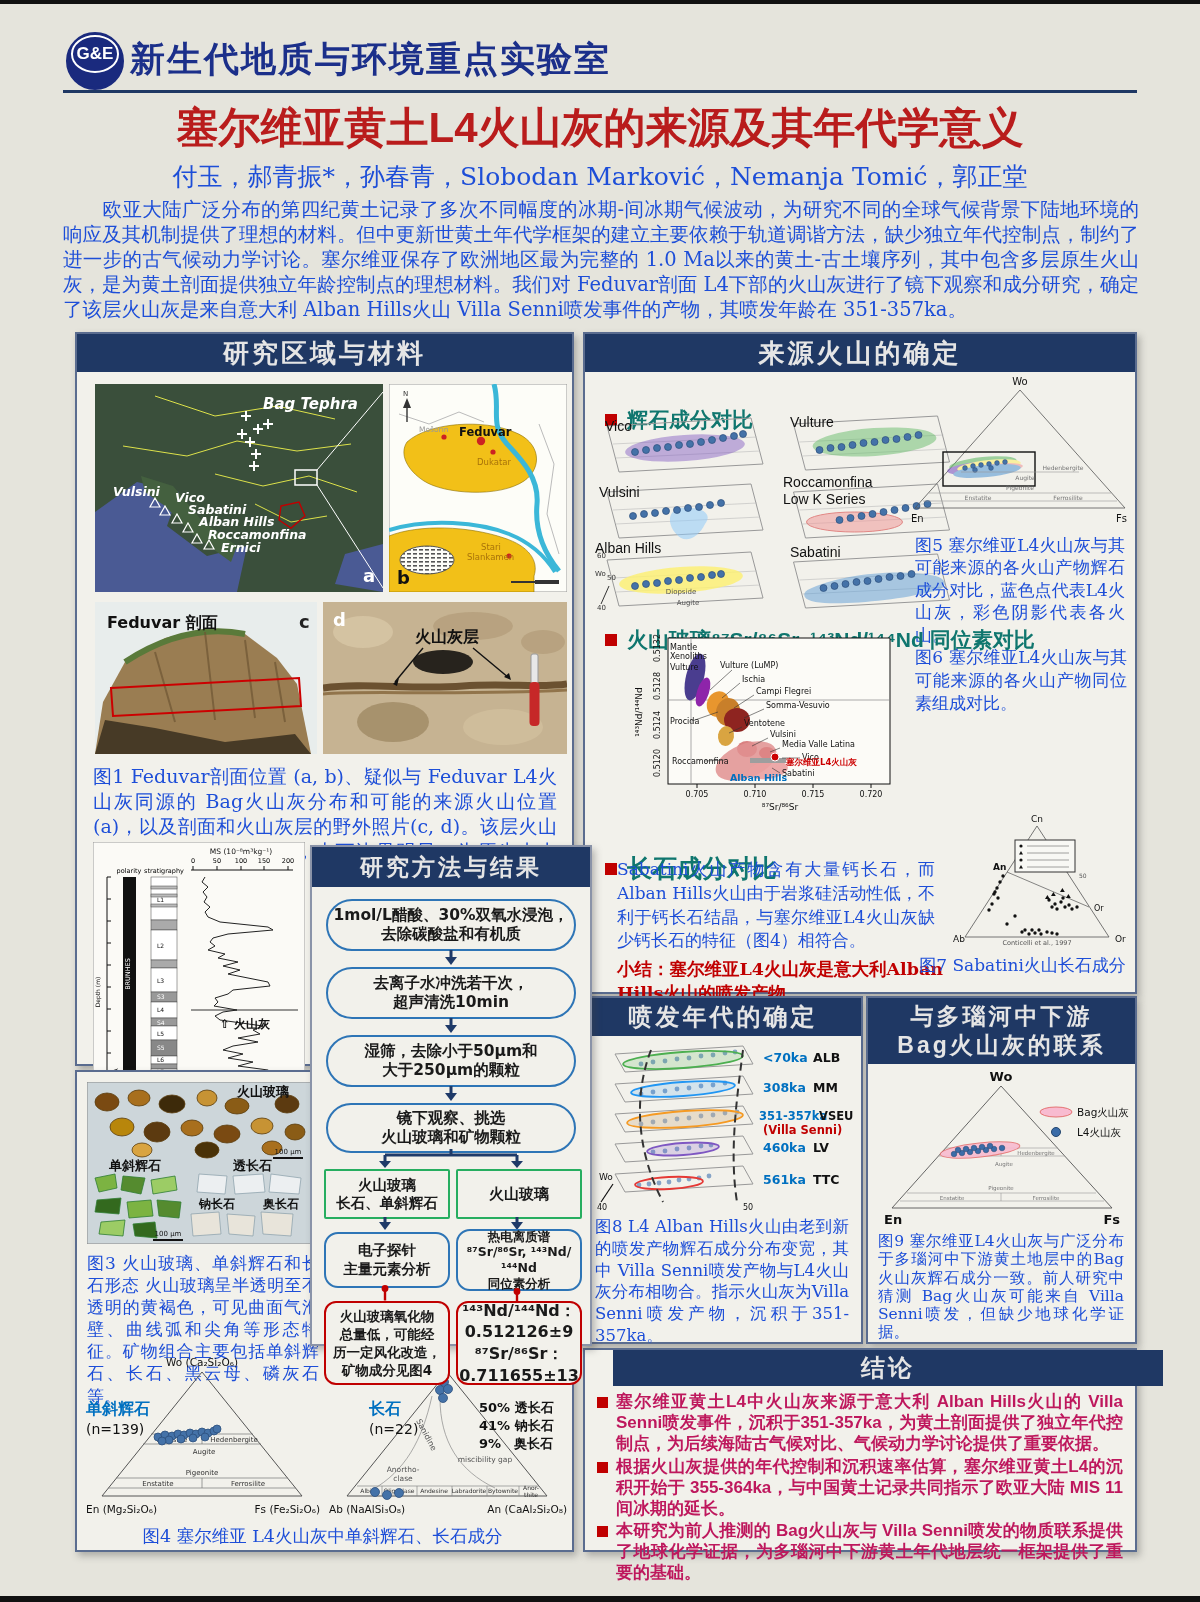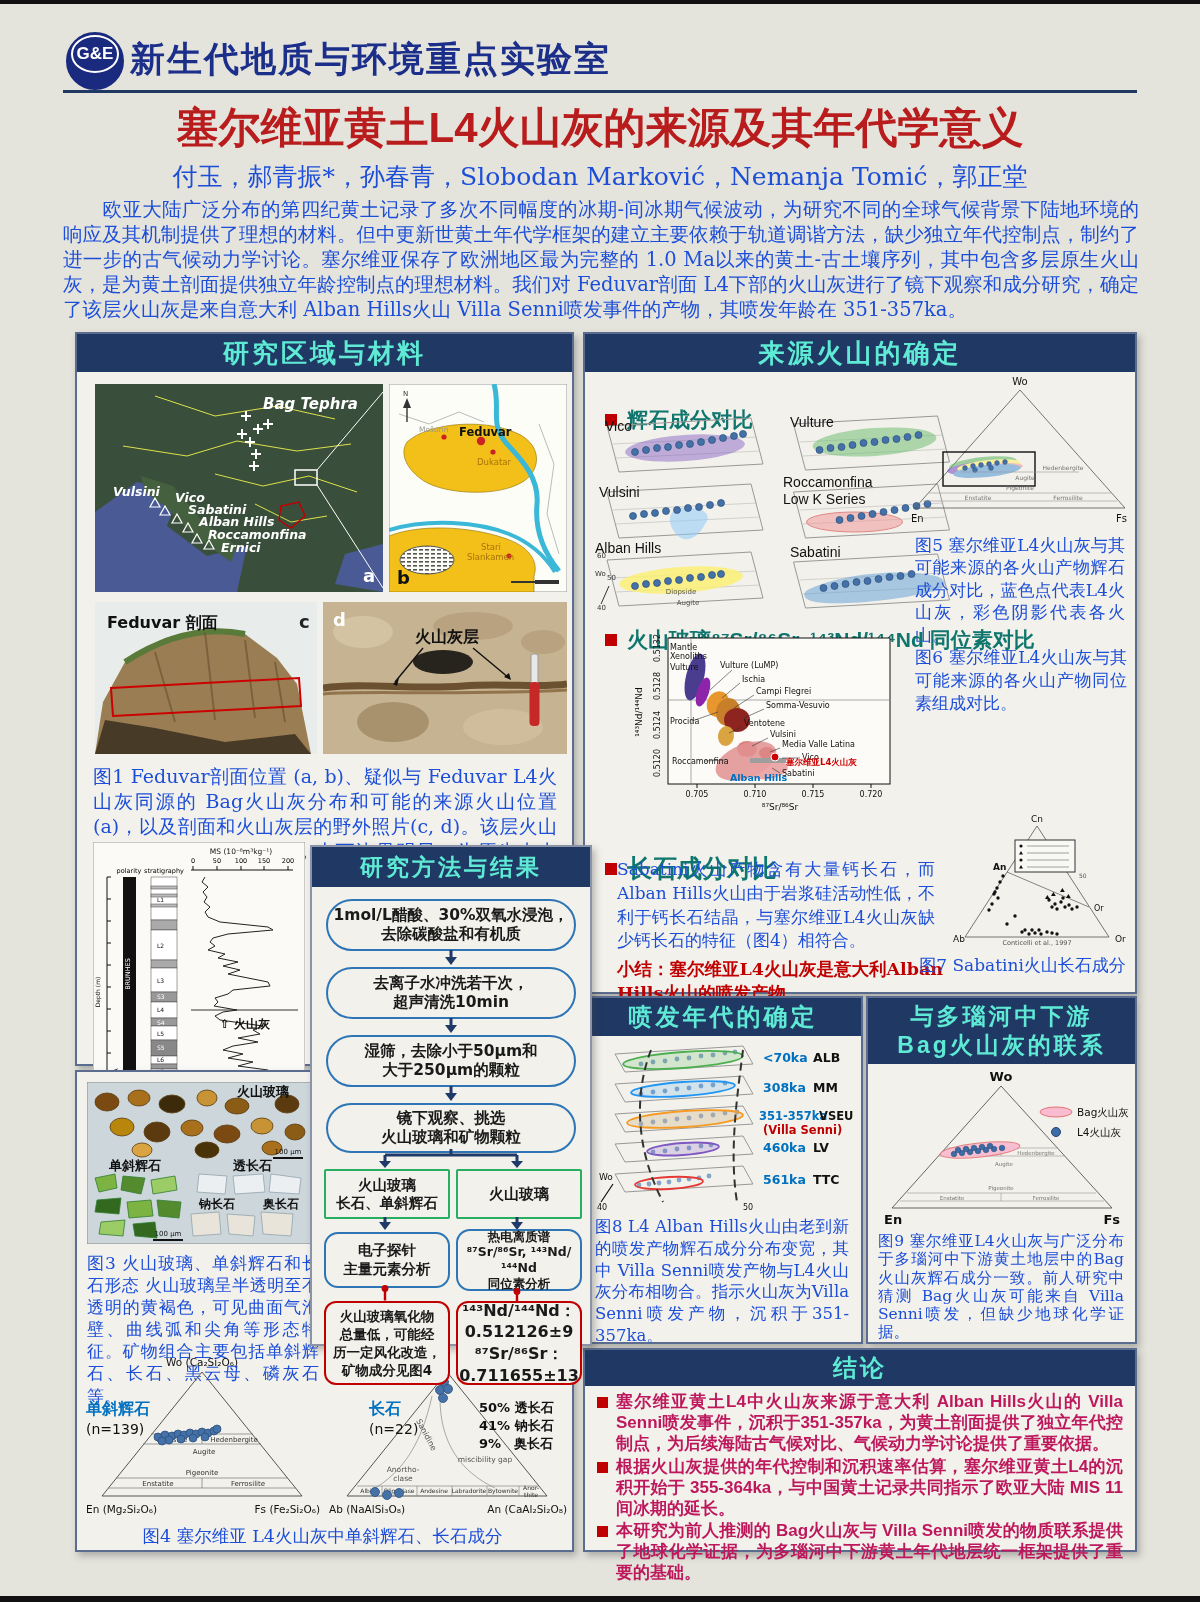--- a/index.html
+++ b/index.html
@@ -1,20 +1,20 @@
 <!DOCTYPE html>
 <html><head>
 <meta charset="utf-8">
 <style>
   html,body{margin:0;padding:0;}
   body{width:1200px;height:1602px;position:relative;background:#e5e4dc;overflow:hidden;
        font-family:"Liberation Sans","DejaVu Sans",sans-serif;}
   .abs{position:absolute;}
   .panel{position:absolute;background:#f2f1eb;border:2px solid #5a6c8f;box-shadow:3px 4px 7px rgba(70,70,70,.35);}
-  .hbar{background:#1f3864;color:#5eead4;font-weight:bold;text-align:center;display:flex;
+  .hbar{background:#1f3864;color:#e5e5e5;font-weight:bold;text-align:center;display:flex;
         align-items:center;justify-content:center;letter-spacing:3px;width:100%;}
   .cap{font-family:"DejaVu Serif","Liberation Serif",serif;color:#1d4ed8;}
   .subttl{font-family:"Liberation Sans",sans-serif;font-weight:bold;color:#0f766e;display:flex;align-items:center;gap:10px;margin-top:24px;}
   .redsq{width:12px;height:12px;background:#c00000;flex:0 0 auto;}
   .fbox{position:absolute;border:2.5px solid #2e75b6;border-radius:26px;font-weight:bold;color:#1a1a1a;
         display:flex;align-items:center;justify-content:center;text-align:center;white-space:pre-line;
         background:#f2f1eb;font-family:"DejaVu Sans","Liberation Sans",sans-serif;}
   .gbox{border:2px solid #27ae60;border-radius:2px;}
   .bbox{border-radius:14px;}
   .rbox{border:2.5px solid #c00000;border-radius:12px;}
@@ -859,21 +859,21 @@
     <text x="246" y="154" font-size="13" font-weight="bold" text-anchor="end" fill="#111">Fs</text>
     <ellipse cx="182" cy="42" rx="16" ry="5" fill="#f8bbd0" stroke="#e57373"></ellipse>
     <text x="203" y="46" font-size="10.5" fill="#111">Bag火山灰</text>
     <circle cx="182" cy="62" r="4.5" fill="#3b6ca8" stroke="#24466e"></circle>
     <text x="203" y="66" font-size="10.5" fill="#111">L4火山灰</text>
   </svg>
   <div class="abs cap" style="left:10px;top:234px;width:246px;font-size:15.5px;line-height:1.18;text-align:justify;">图9 塞尔维亚L4火山灰与广泛分布于多瑙河中下游黄土地层中的Bag火山灰辉石成分一致。前人研究中猜测 Bag火山灰可能来自 Villa Senni喷发，但缺少地球化学证据。</div>
 </div>
 
 <div class="panel" style="left:583px;top:1348px;width:550px;height:200px;">
-  <div class="hbar" style="height:36px;font-size:24px;">结论</div>
+  <div class="hbar" style="height:36px;font-size:24px;margin-left:28px;">结论</div>
   <div class="abs" style="left:12px;top:42px;width:526px;font-size:17px;font-weight:600;color:#be185d;line-height:1.23;">
     <div style="display:flex;gap:8px;margin-bottom:2px;">
       <span class="redsq" style="margin-top:5px;width:11px;height:11px;"></span>
       <span style="flex:1;text-align:justify;">塞尔维亚黄土L4中火山灰来源于意大利 Alban Hills火山的 Villa Senni喷发事件，沉积于351-357ka，为黄土剖面提供了独立年代控制点，为后续海陆古气候对比、气候动力学讨论提供了重要依据。</span>
     </div>
     <div style="display:flex;gap:8px;margin-bottom:2px;">
       <span class="redsq" style="margin-top:5px;width:11px;height:11px;"></span>
       <span style="flex:1;text-align:justify;">根据火山灰提供的年代控制和沉积速率估算，塞尔维亚黄土L4的沉积开始于 355-364ka，与中国黄土记录共同指示了欧亚大陆 MIS 11 间冰期的延长。</span>
     </div>
     <div style="display:flex;gap:8px;">

